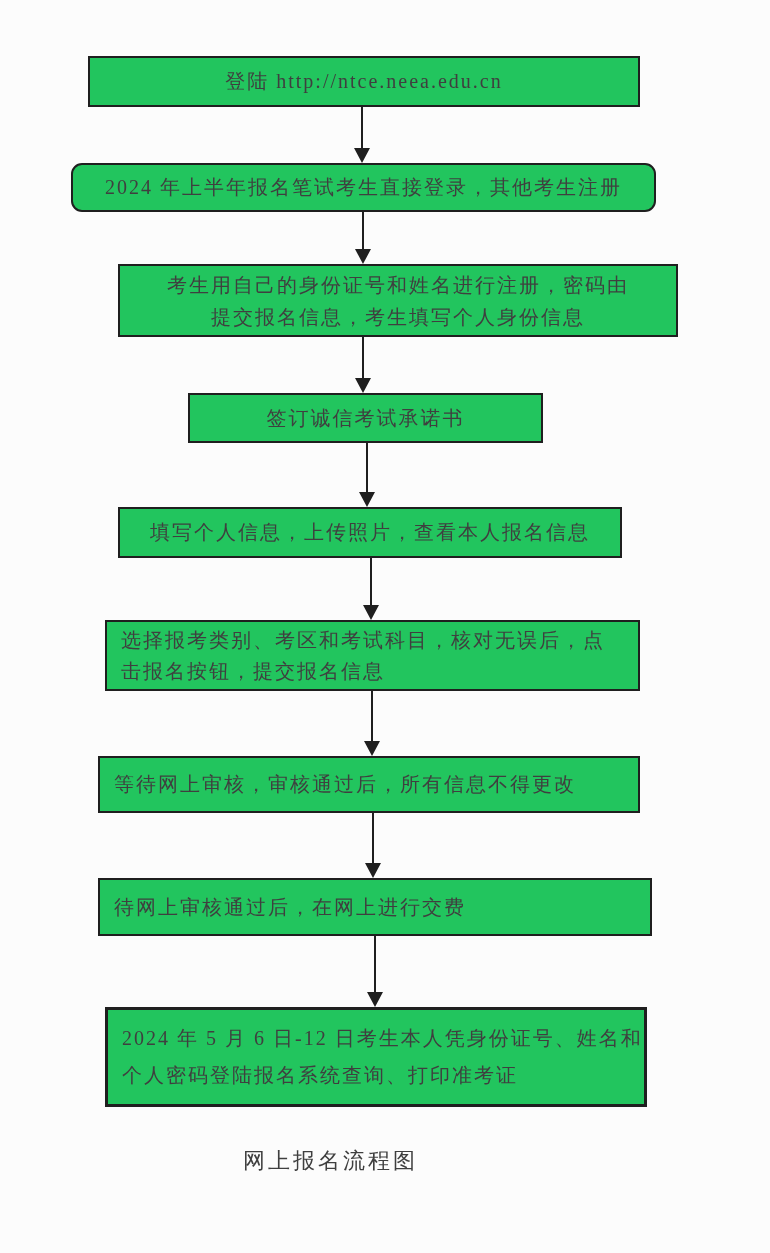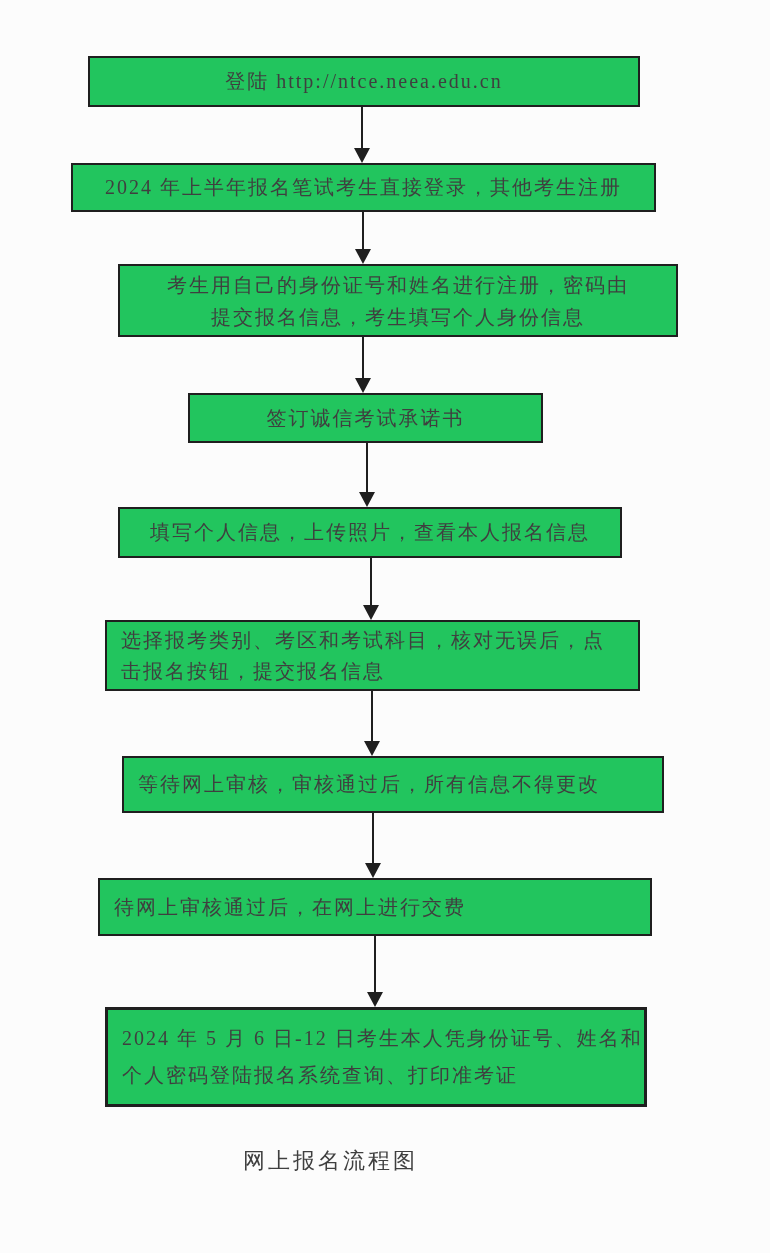--- a/index.html
+++ b/index.html
@@ -32,26 +32,26 @@
     letter-spacing: 2px;
     color: var(--text);
     line-height: 31px;
   }
   .box .line { display: block; white-space: nowrap; }
   .box.center .line { text-align: center; }
   .box.left { padding-left: 14px; padding-right: 4px; }
   .box.left .line { text-align: left; }
 
   .b1 { left: 88px;  top: 56px;   width: 552px; height: 51px; }
-  .b2 { left: 71px;  top: 163px;  width: 585px; height: 49px; }
+  .b2 { left: 71px;  top: 163px;  width: 585px; height: 49px; border-radius: 11px; }
   .b3 { left: 118px; top: 264px;  width: 560px; height: 73px; line-height: 32px; }
   .b4 { left: 188px; top: 393px;  width: 355px; height: 50px; }
   .b5 { left: 118px; top: 507px;  width: 504px; height: 51px; }
   .b6 { left: 105px; top: 620px;  width: 535px; height: 71px; line-height: 31px; }
-  .b7 { left: 98px;  top: 756px;  width: 542px; height: 57px; padding-left: 16px; margin-left: 24px; }
+  .b7 { left: 98px;  top: 756px;  width: 542px; height: 57px; padding-left: 16px; }
   .b8 { left: 98px;  top: 878px;  width: 554px; height: 58px; padding-left: 16px; }
   .b9 { left: 105px; top: 1007px; width: 542px; height: 100px; border-width: 3px; line-height: 37px; }
 
   .arrow {
     position: absolute;
     width: 16px;
     display: flex;
     flex-direction: column;
     align-items: center;
   }

